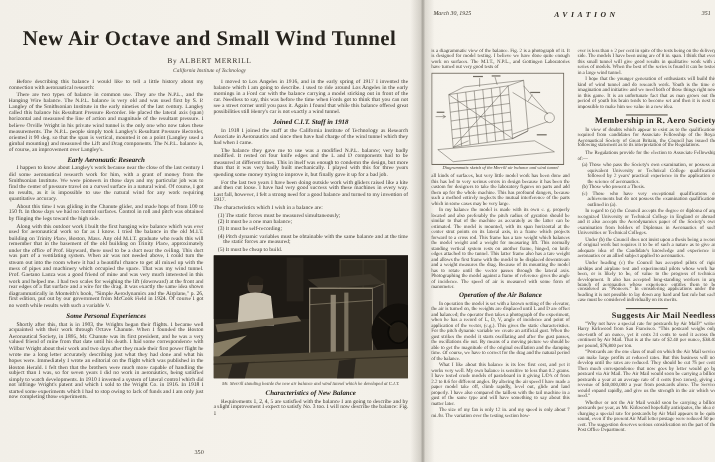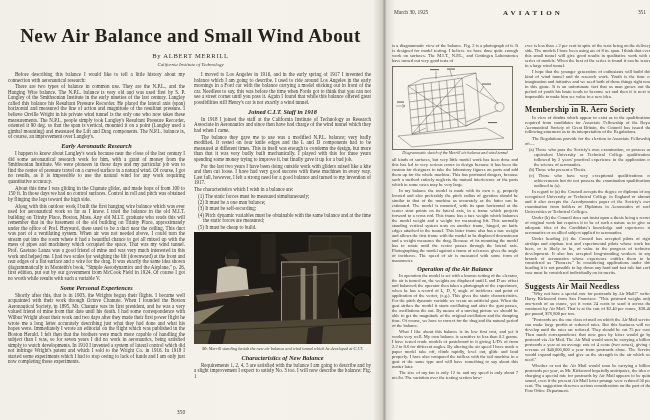--- a/index.html
+++ b/index.html
@@ -28,47 +28,47 @@
   .colL { width:177px; font-size:5.05px; line-height:5.55px; height:334px; overflow:hidden; }
   .right-page .cols { position:absolute; top:44px; left:3px; gap:7px; }
   .colR { width:126px; font-size:4.5px; line-height:4.95px; height:372px; overflow:hidden; }
 
   .col p { text-align:justify; text-indent:7px; margin-bottom:1.2px; }
   .col p.noindent { text-indent:0; }
   .hang { text-align:justify; padding-left:9px; text-indent:-5px; margin-bottom:0.8px; }
 
   .subhead { text-align:center; font-weight:bold; font-style:italic; font-size:6.3px;
     margin:3.5px 0 2.5px; color:#28241e; }
-  .newshead { text-align:left; font-weight:bold; font-size:7.6px; letter-spacing:0.3px;
+  .newshead { text-align:right; font-weight:bold; font-size:7.6px; letter-spacing:0.3px;
     margin:2.5px 0 2.5px; color:#28241e; }
   .rule { width:38px; border-top:1px solid #5a554b; margin:4px auto 3.5px; }
 
   .running-head { position:absolute; top:9px; left:5px; width:252px; display:flex;
-    justify-content:space-between; align-items:flex-start; font-size:5.4px; color:#3c382f; }
+    justify-content:space-between; align-items:center; font-size:5.4px; color:#3c382f;font-style:italic; }
   .running-head .journal { font-size:7px; font-weight:bold; letter-spacing:3.2px; color:#2b2721; }
 
   figure.diagram { width:121px; height:84px; margin:2px 0 1px; }
   figure.diagram svg { display:block; width:100%; height:100%; }
   .fig-caption { font-size:4.1px; font-style:italic; text-align:center; margin:1px 2px 2.5px; color:#454036; }
 
   figure.photo-wrap { width:177px; height:112px; margin:2px 0 0; }
   figure.photo-wrap svg { display:block; width:100%; height:100%; }
   .photo-caption { font-size:4.3px; font-style:italic; text-align:center; margin:1.5px 6px 2px; color:#454036; }
 
   .folio-left { position:absolute; bottom:5px; left:0; width:362px; text-align:center;
     font-size:5.6px; color:#3c382f; }
 </style>
 </head>
 <body>
 
 <div class="spread">
   <div class="gutter-shadow"></div>
 
   <section class="page left-page">
-    <h1 class="title">New Air Balance and Small Wind About</h1>
+    <h1 class="title">New Air Octave and Small Wind Tunnel</h1>
     <div class="byline">By ALBERT MERRILL</div>
     <div class="affil">California Institute of Technology</div>
 
     <div class="cols">
       <div class="col colL">
         <p>Before describing this balance I would like to tell a little history about my connection with aeronautical research:</p>
         <p>There are two types of balance in common use. They are the N.P.L., and the Hanging Wire balance. The N.P.L. balance is very old and was used first by S. P. Langley of the Smithsonian Institute in the early nineties of the last century. Langley called this balance his Resultant Pressure Recorder. He placed the lateral axis (span) horizontal and measured the line of action and magnitude of the resultant pressure. I believe Orville Wright in his private wind tunnel is the only one who now takes these measurements. The N.P.L. people simply took Langley's Resultant Pressure Recorder, oriented it 90 deg. so that the span is vertical, mounted it on a point (Langley used a gimbal mounting) and measured the Lift and Drag components. The N.P.L. balance is, of course, an improvement over Langley's.</p>
         <h3 class="subhead">Early Aeronautic Research</h3>
         <p>I happen to know about Langley's work because near the close of the last century I did some aeronautical research work for him, with a grant of money from the Smithsonian Institute. We were pioneers in those days and my particular job was to find the center of pressure travel on a curved surface in a natural wind. Of course, I got no results, as it is impossible to use the natural wind for any work requiring quantitative accuracy.</p>
         <p>About this time I was gliding in the Chanute glider, and made hops of from 100 to 150 ft. In those days we had no control surfaces. Control in roll and pitch was obtained by flinging the legs toward the high side.</p>

